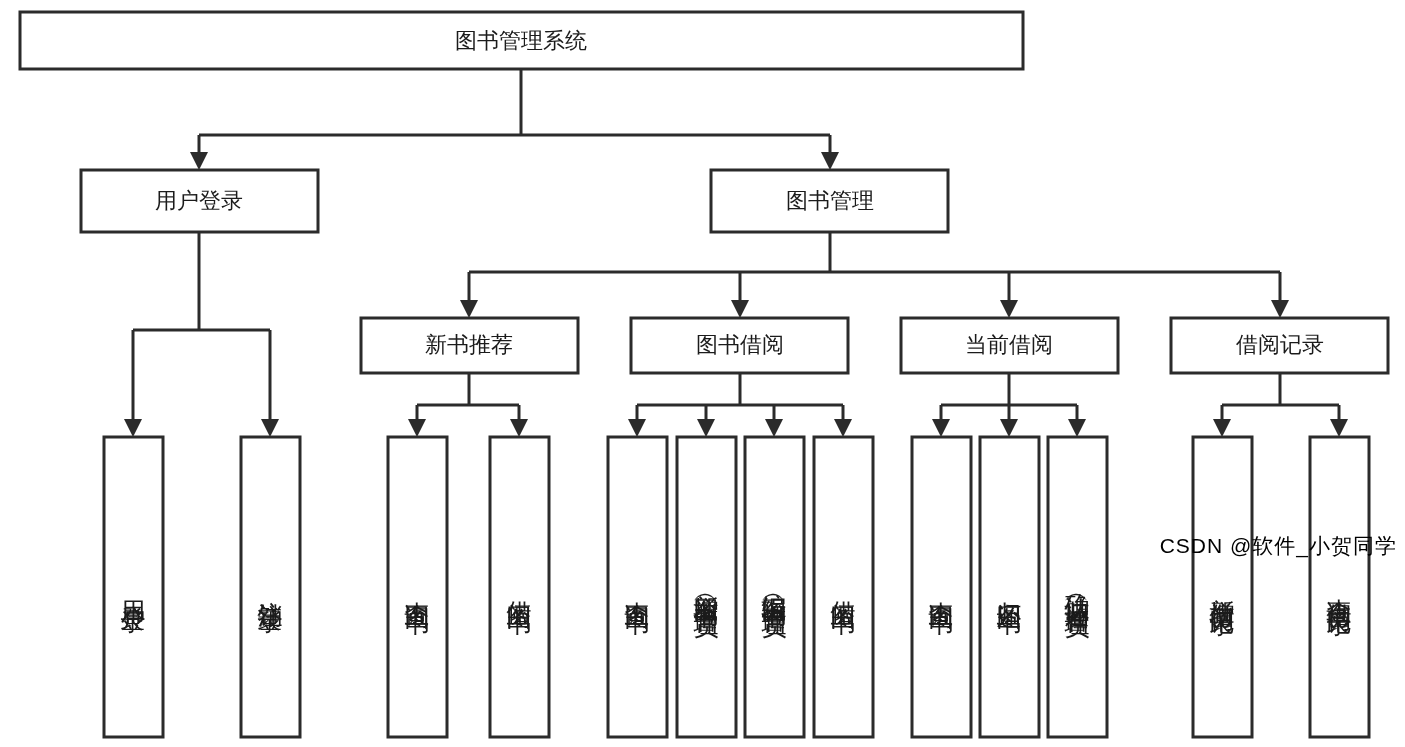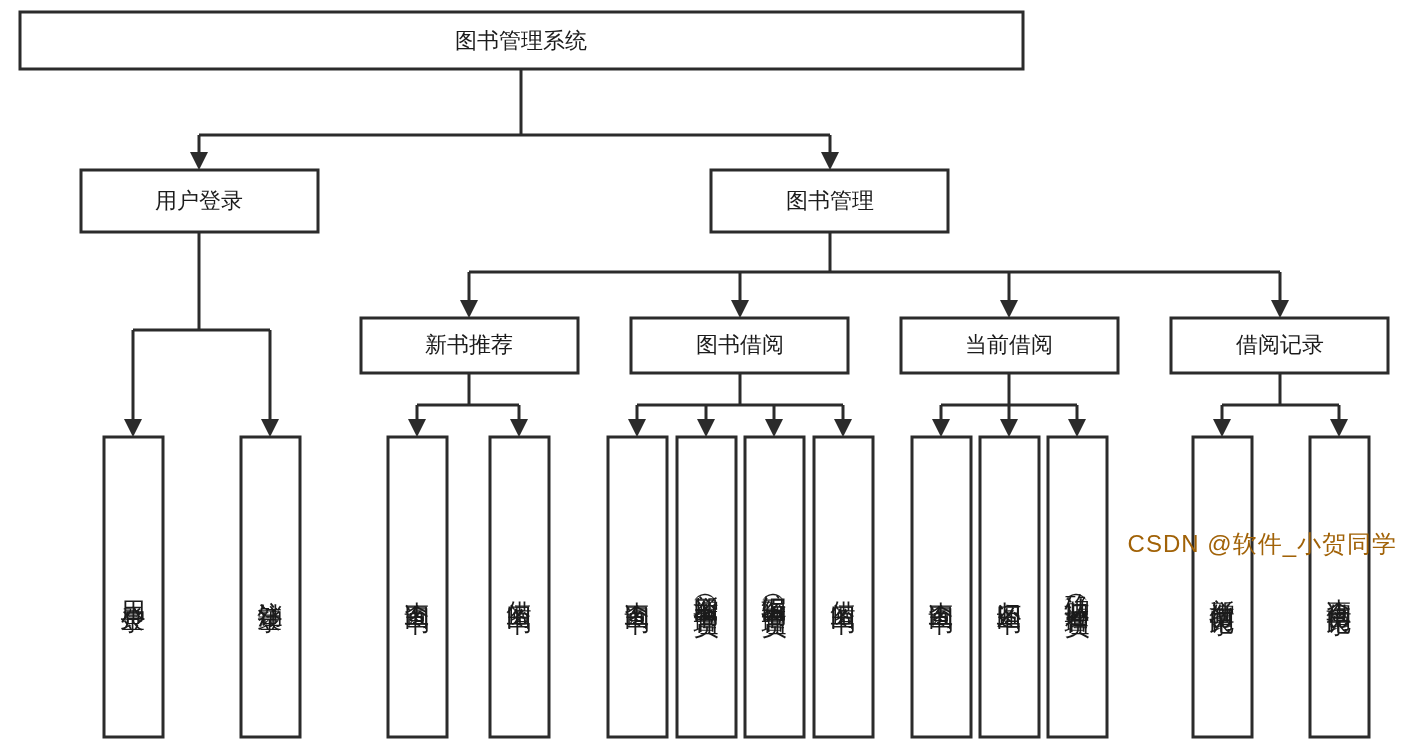--- a/index.html
+++ b/index.html
@@ -62,22 +62,22 @@
     align-items: center;
     justify-content: center;
     white-space: normal;
     user-select: none;
   }
   .watermark {
     position: absolute;
     right: 8px;
     bottom: 8px;
     font-family: "Liberation Sans", "DejaVu Sans", sans-serif;
-    font-size: 24px;
-    color: #a16207;
+    font-size: 21px;
+    color: #000000;
     letter-spacing: 1px;
     white-space: nowrap;
   }
 </style>
 </head>
 <body>
 
 <div id="diagram-root">
 
   <svg width="1405" height="747" viewBox="0 0 1405 747">

